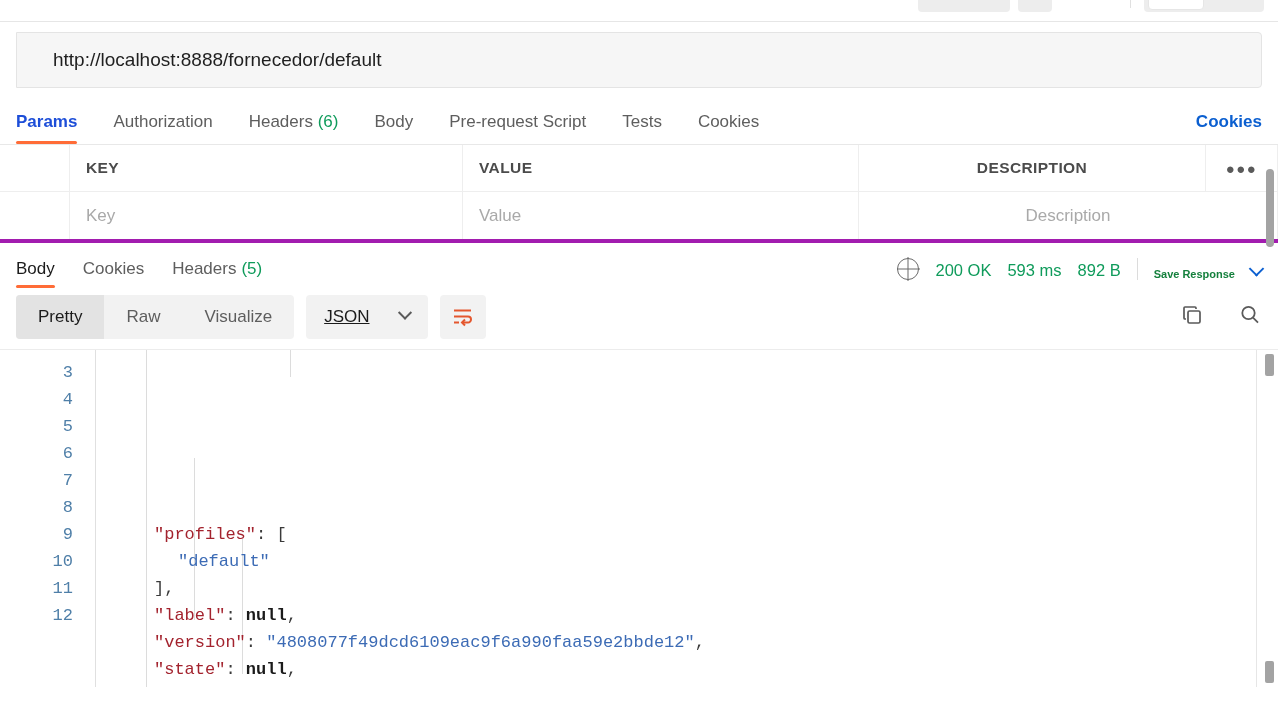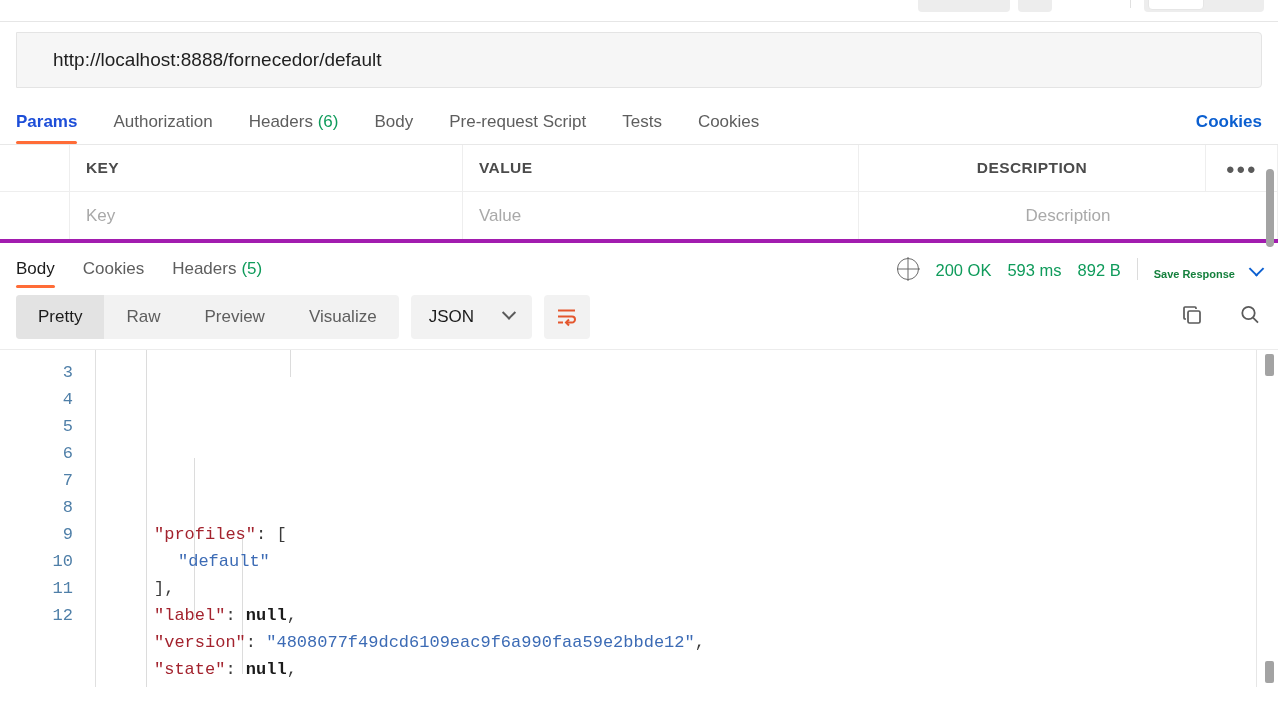--- a/index.html
+++ b/index.html
@@ -193,21 +193,21 @@
   }
   .seg-item {
     display: flex; align-items: center; justify-content: center;
     padding: 11px 22px; font-size: 17px; color: #5e5e5e; cursor: pointer;
   }
   .seg-item.active { background: #e3e3e3; color: #1b1b1b; }
   .json-sel {
     display: flex; align-items: center; gap: 30px;
     background: #f2f2f2; border-radius: 4px;
     height: 44px; padding: 0 18px;
-    font-size: 17px; color: #1b1b1b; cursor: pointer;
+    font-size: 17px; color: #1b1b1b; cursor: pointer; text-decoration: underline;
   }
   .chev-dark {
     width: 10px; height: 10px;
     border-right: 2px solid #5a5a5a; border-bottom: 2px solid #5a5a5a;
     transform: rotate(45deg) translate(-3px,-3px);
   }
   .wrap-btn {
     width: 46px; height: 44px; background: #f2f2f2; border-radius: 4px;
     display: flex; align-items: center; justify-content: center; cursor: pointer;
   }
@@ -355,21 +355,20 @@
     <span class="vline"></span>
     <span class="save-resp">Save Response</span>
     <span class="chev-blue"></span>
   </div>
 </div>
 
 <div class="fmt-bar">
   <div class="seg">
     <div class="seg-item active">Pretty</div>
     <div class="seg-item">Raw</div>
-    <div class="seg-item">Preview</div>
     <div class="seg-item">Visualize</div>
   </div>
   <div class="json-sel">
     <span>JSON</span>
     <span class="chev-dark"></span>
   </div>
   <div class="wrap-btn">
     <svg width="22" height="20" viewBox="0 0 22 20">
       <line x1="2" y1="3.5" x2="19" y2="3.5" stroke="#e4572e" stroke-width="2"></line>
       <path d="M2 9.5 H16 a3 3 0 0 1 0 6 H11" fill="none" stroke="#e4572e" stroke-width="2"></path>

